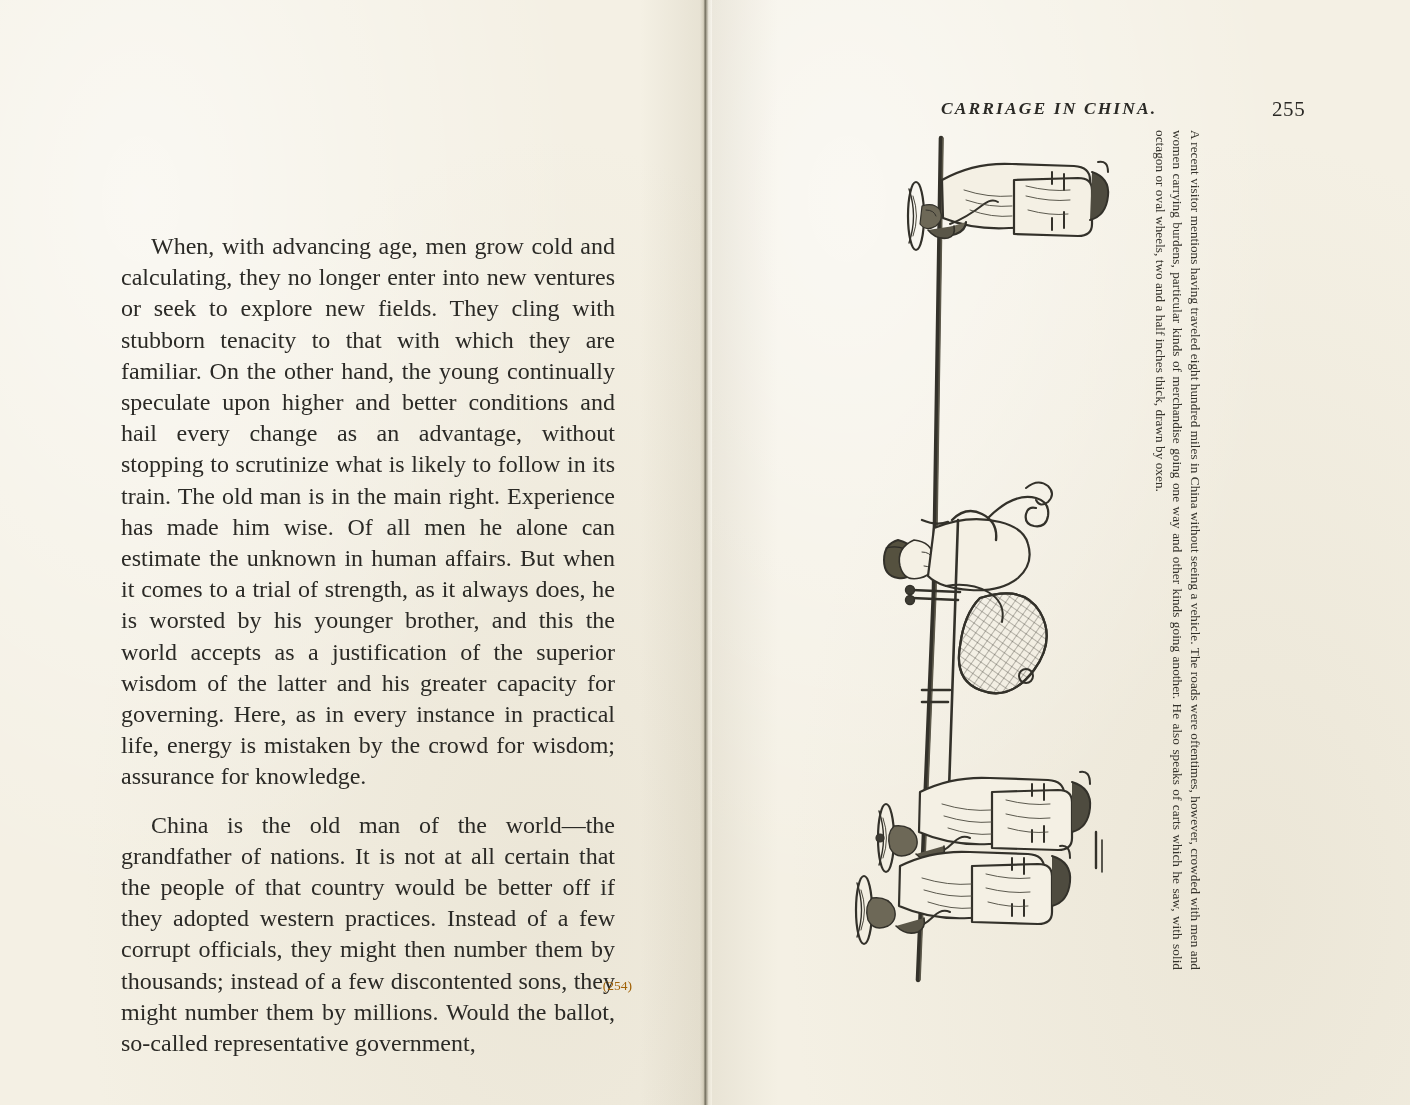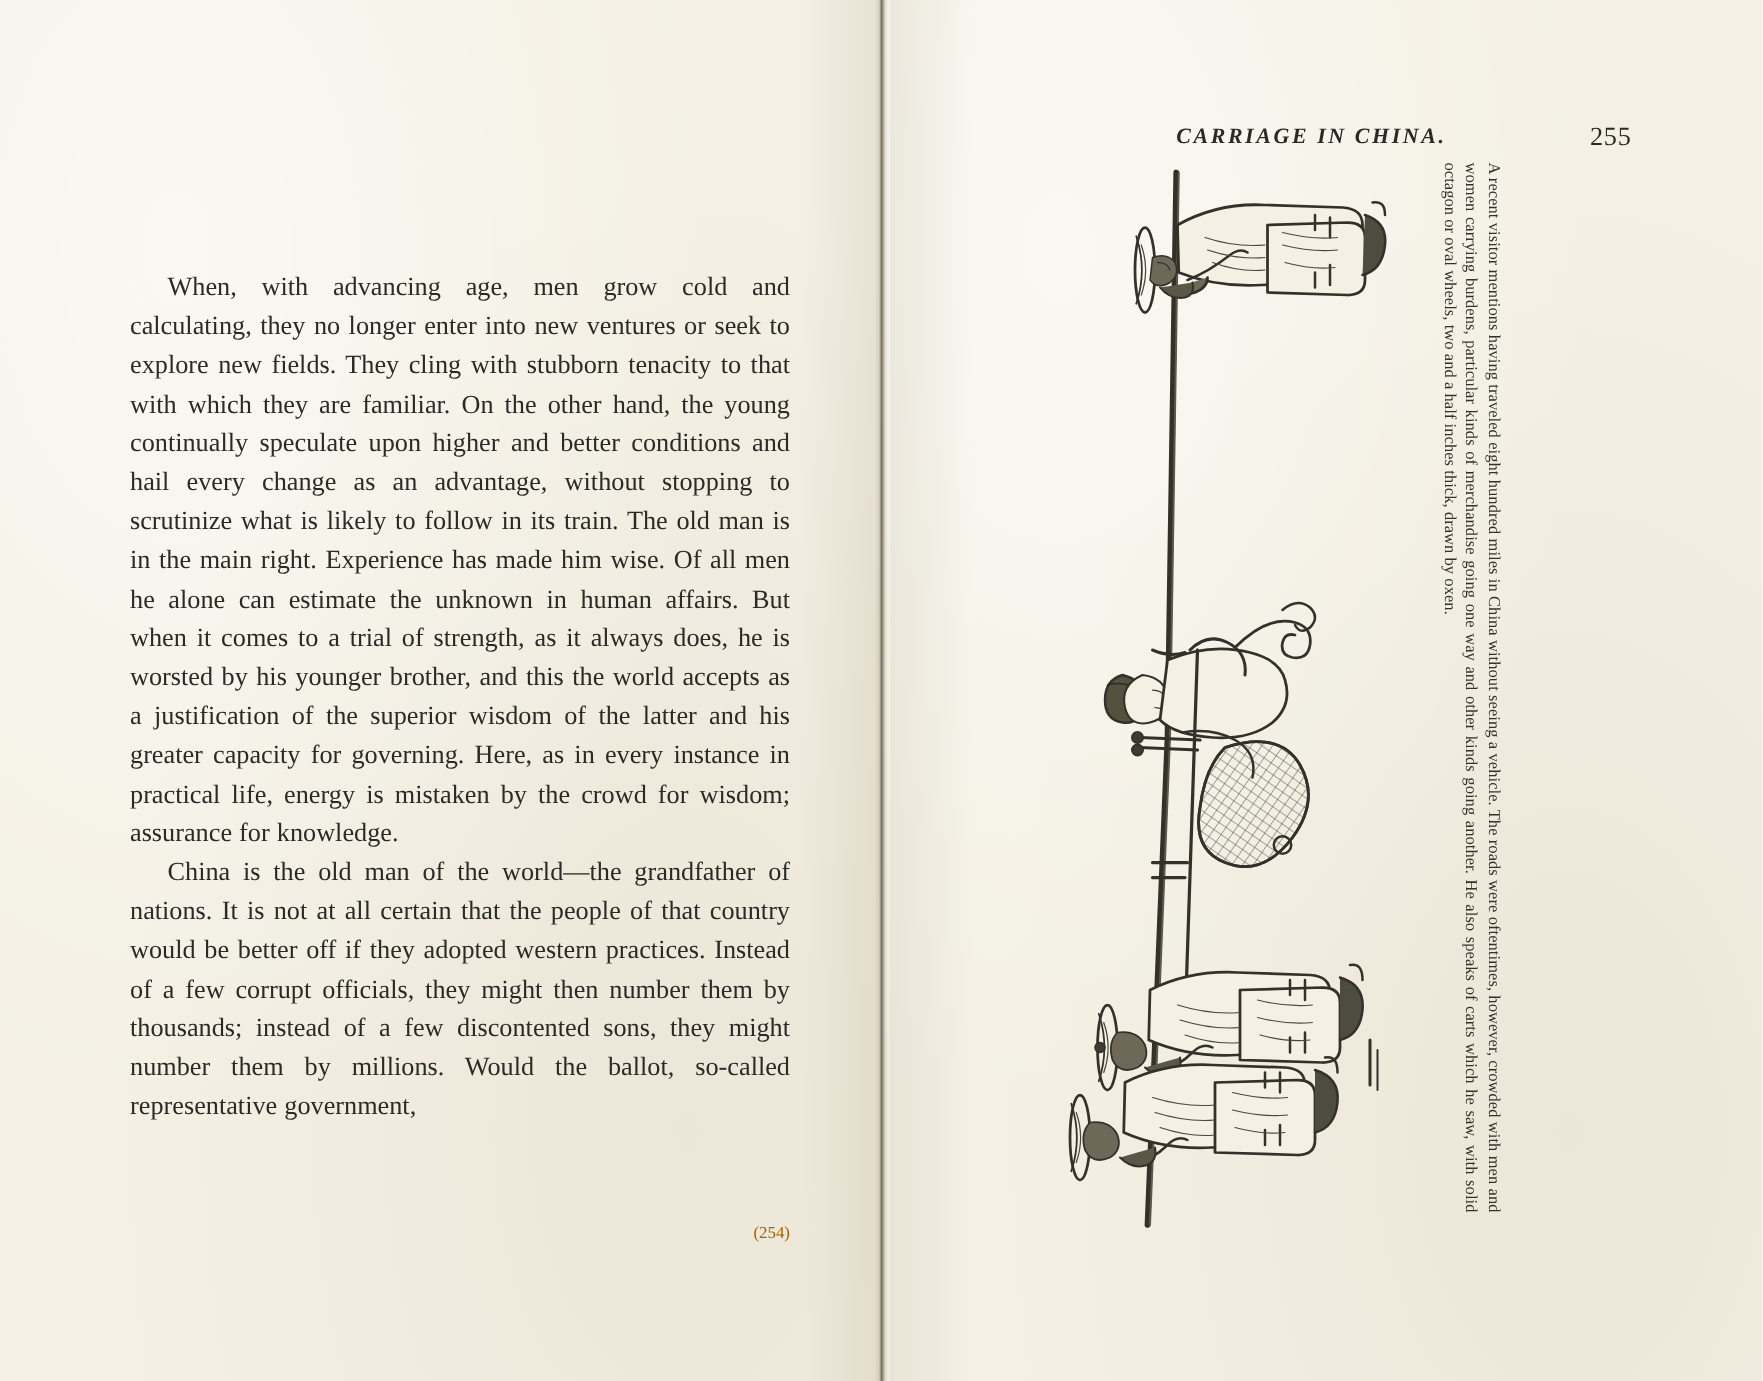--- a/index.html
+++ b/index.html
@@ -78,25 +78,25 @@
   }
   .chapter-heading {
     font-size: 25.5px;
     letter-spacing: 1.2px;
     text-align: center;
     margin: 0 0 38px 0;
     font-weight: normal;
     color: #26251f;
   }
   .body-par {
-    font-size: 21px;
+    font-size: 24px;
     line-height: 31.2px;
     text-align: justify;
     text-justify: inter-word;
-    margin: 0;
+    margin: 17px;
     text-indent: 30px;
     color: #2b2a26;
     word-spacing: 0.4px;
   }
   .body-par + .body-par { margin-top: 0; }
 
   .folio-left {
     position: absolute;
     left: 104px;
     width: 528px;

